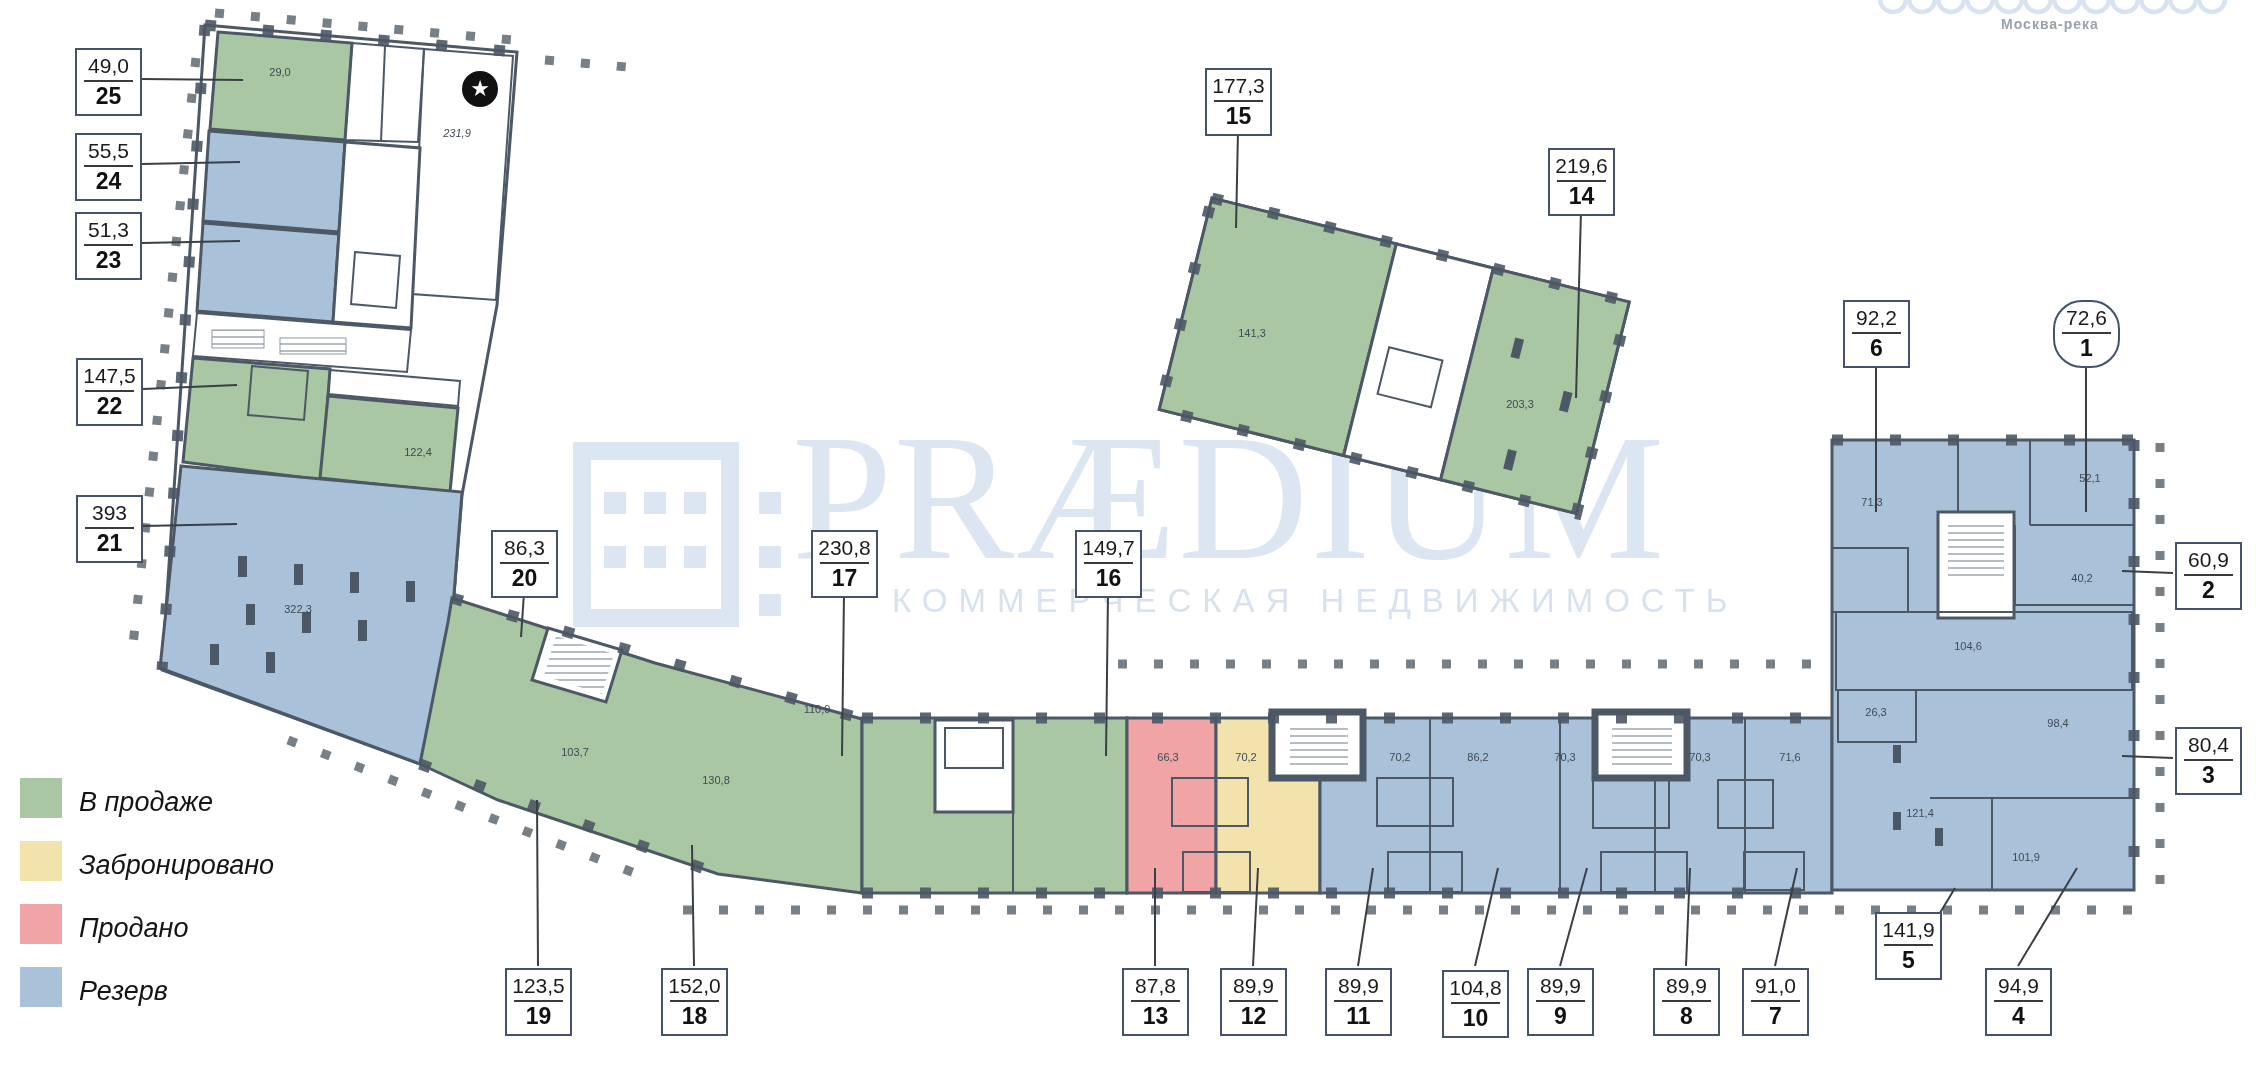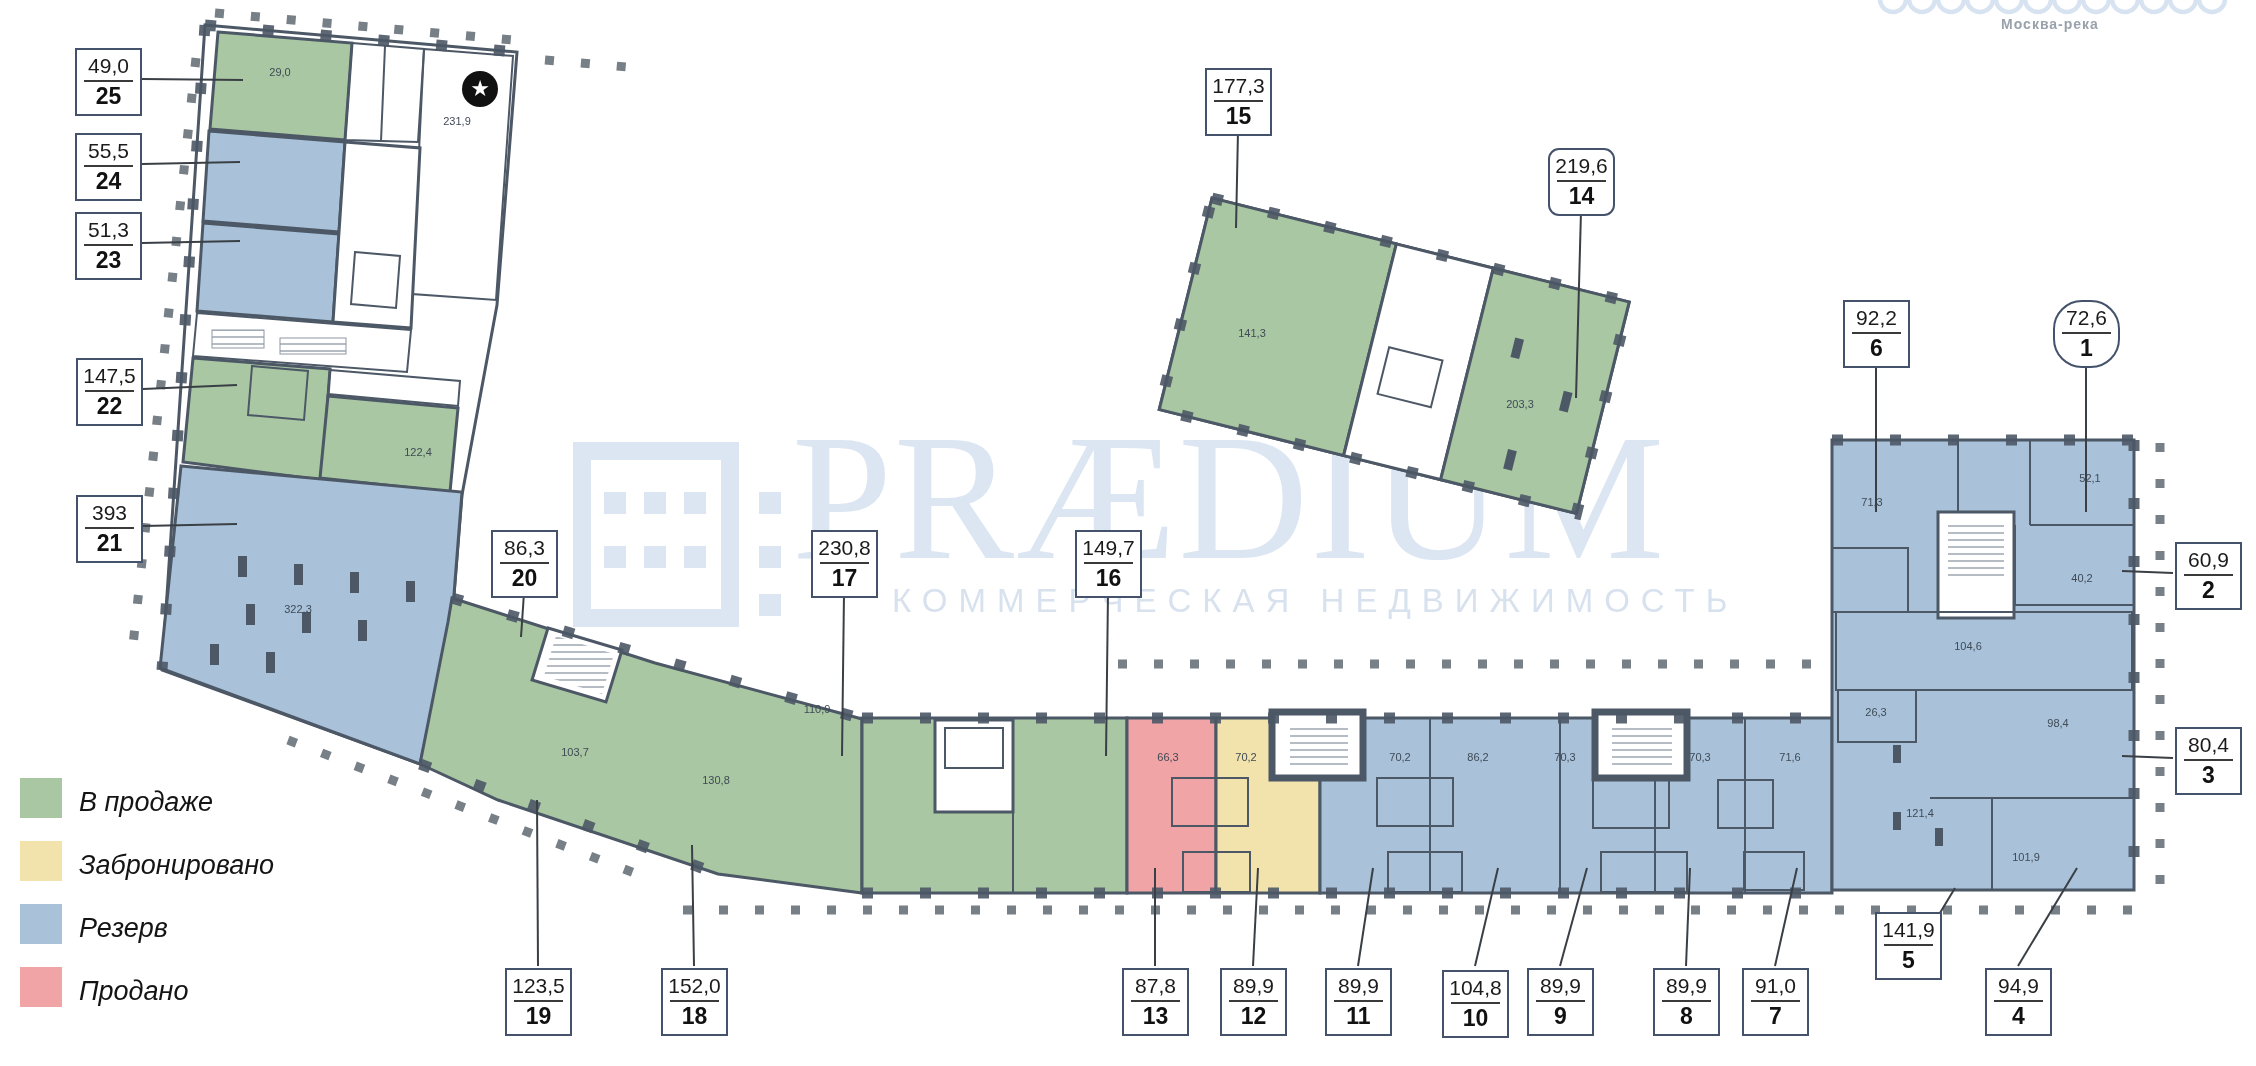--- a/index.html
+++ b/index.html
@@ -276,21 +276,21 @@
         <span class="num">17</span>
       </div>
       <div class="ulabel" style="left: 1075px; top: 530px;">
         <span class="area">149,7</span>
         <span class="num">16</span>
       </div>
       <div class="ulabel" style="left: 1205px; top: 68px;">
         <span class="area">177,3</span>
         <span class="num">15</span>
       </div>
-      <div class="ulabel" style="left: 1548px; top: 148px; border-radius: 11px;">
+      <div class="ulabel" style="left: 1548px; top: 148px;">
         <span class="area">219,6</span>
         <span class="num">14</span>
       </div>
       <div class="ulabel" style="left: 1122px; top: 968px;">
         <span class="area">87,8</span>
         <span class="num">13</span>
       </div>
       <div class="ulabel" style="left: 1220px; top: 968px;">
         <span class="area">89,9</span>
         <span class="num">12</span>
@@ -334,21 +334,21 @@
       <div class="ulabel" style="left: 2175px; top: 542px;">
         <span class="area">60,9</span>
         <span class="num">2</span>
       </div>
       <div class="ulabel" style="left: 2175px; top: 727px;">
         <span class="area">80,4</span>
         <span class="num">3</span>
       </div>
     </div>
   <div id="rooms">
-      <div class="rlabel" style="left: 457px; top: 121px;">231,9</div>
+      <div class="rlabel" style="left: 457px; top: 133px; font-style: italic;">231,9</div>
       <div class="rlabel" style="left: 280px; top: 72px;">29,0</div>
       <div class="rlabel" style="left: 418px; top: 452px;">122,4</div>
       <div class="rlabel" style="left: 298px; top: 609px;">322,3</div>
       <div class="rlabel" style="left: 575px; top: 752px;">103,7</div>
       <div class="rlabel" style="left: 716px; top: 780px;">130,8</div>
       <div class="rlabel" style="left: 817px; top: 709px;">110,9</div>
       <div class="rlabel" style="left: 1168px; top: 757px;">66,3</div>
       <div class="rlabel" style="left: 1246px; top: 757px;">70,2</div>
       <div class="rlabel" style="left: 1400px; top: 757px;">70,2</div>
       <div class="rlabel" style="left: 1478px; top: 757px;">86,2</div>
@@ -370,21 +370,21 @@
   <div id="legend">
       <div class="lrow">
         <div class="lswatch" style="background: rgb(169, 199, 162);"></div>
         <span class="llabel">В продаже</span>
       </div>
       <div class="lrow">
         <div class="lswatch" style="background: rgb(242, 227, 172);"></div>
         <span class="llabel">Забронировано</span>
       </div>
       <div class="lrow">
+        <div class="lswatch" style="background: rgb(241, 164, 166);"></div>
+        <span class="llabel">Продано</span>
+      </div>
+      <div class="lrow">
         <div class="lswatch" style="background: rgb(169, 194, 217);"></div>
         <span class="llabel">Резерв</span>
       </div>
-      <div class="lrow">
-        <div class="lswatch" style="background: rgb(241, 164, 166);"></div>
-        <span class="llabel">Продано</span>
-      </div>
     </div>
 </div>
 
 </body></html>

